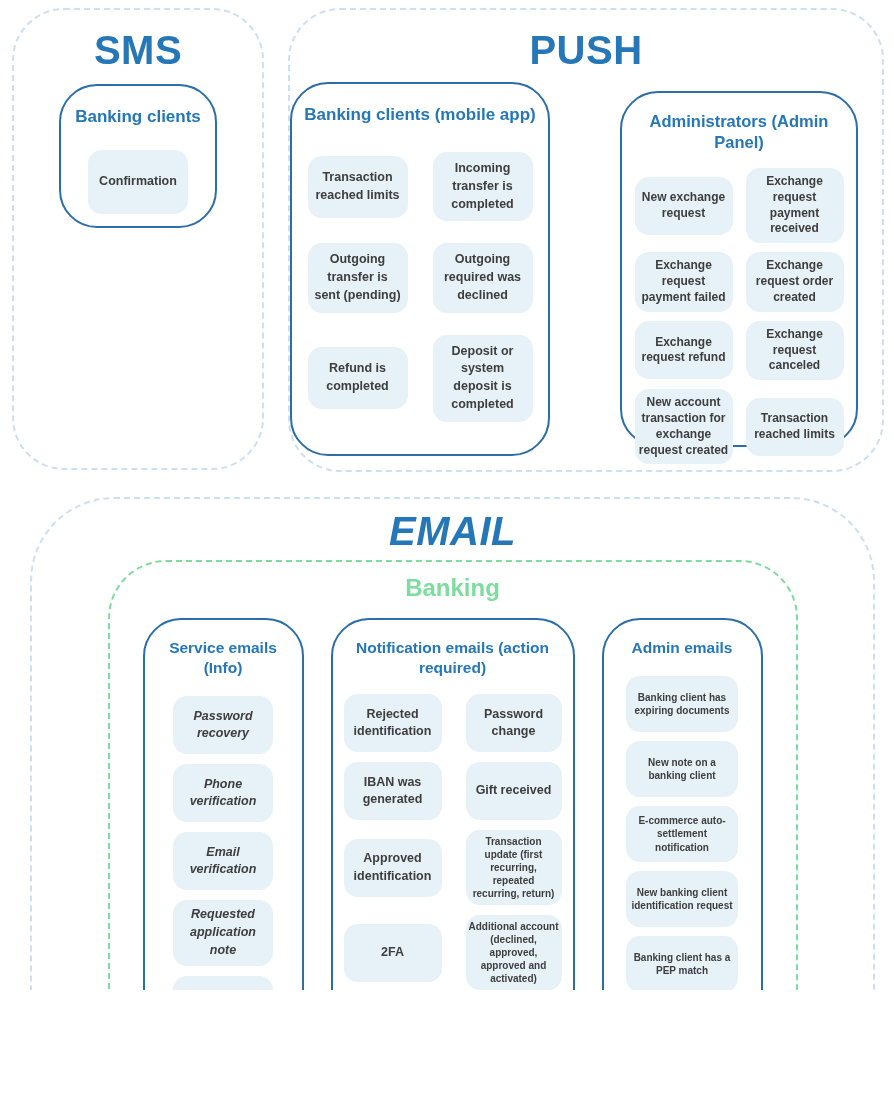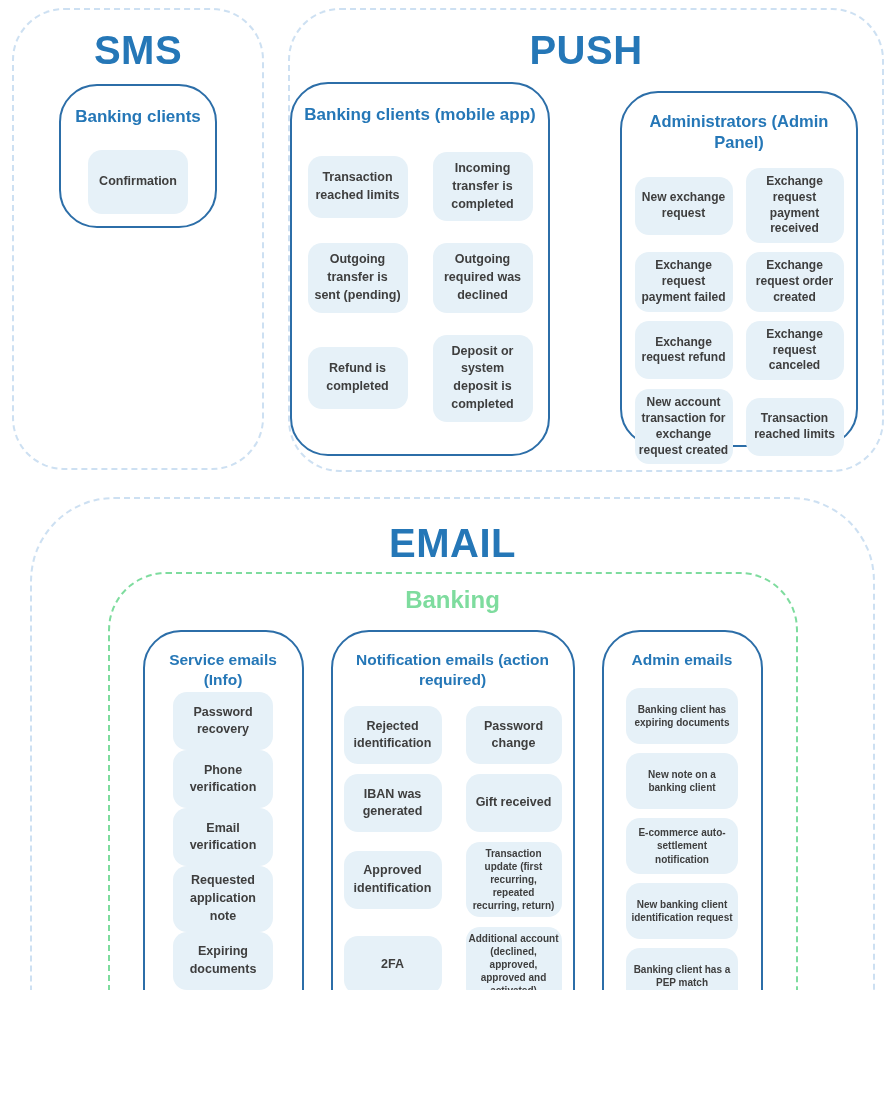--- a/index.html
+++ b/index.html
@@ -16,21 +16,21 @@
 
   .top-row{display:flex;gap:24px;padding:8px 0 0 12px;align-items:stretch;}
 
   .panel{border:2px dashed var(--dashed-blue);border-radius:52px;box-sizing:border-box;background:#fff;}
   .sms-panel{width:252px;height:462px;}
   .push-panel{width:596px;height:464px;}
   .email-panel{width:845px;height:611px;margin:25px 0 0 30px;border-radius:84px;}
 
   .section-title{color:var(--title-blue);font-weight:800;font-size:40px;line-height:1;
     text-align:center;margin:20px 0 0 0;letter-spacing:.5px;}
-  .email-panel .section-title{margin-top:24px;}
+  .email-panel .section-title{margin-top:12px;font-style:italic;}
 
   .group{border:2px solid var(--border-blue);border-radius:38px;background:#fff;box-sizing:border-box;}
   .group-title{color:var(--title-blue);font-weight:700;font-size:17px;line-height:1.3;
     text-align:center;margin:20px 10px 0;}
   .chips{display:grid;justify-content:center;align-items:center;}
   .chip{background:var(--chip-bg);border-radius:14px;color:var(--chip-text);
     font-weight:700;font-size:12.5px;line-height:1.42;display:flex;align-items:center;
     justify-content:center;text-align:center;padding:8px 6px;box-sizing:border-box;}
 
   
@@ -55,21 +55,21 @@
   
   .green-panel{border:2px dashed var(--green);border-radius:58px;box-sizing:border-box;
     width:690px;height:508px;margin:9px auto 0;}
   .green-title{color:var(--green);font-weight:700;font-size:24px;text-align:center;margin:12px 0 0;}
   .email-groups{display:flex;justify-content:center;gap:27px;margin-top:16px;align-items:flex-start;}
 
   [data-group-id="email-service"],[data-group-id="email-admin"]{width:161px;height:420px;}
   [data-group-id="email-service"] .group-title,
   [data-group-id="email-admin"] .group-title,
   [data-group-id="email-notification"] .group-title{font-size:15.5px;margin-top:18px;}
-  [data-group-id="email-service"] .chips{grid-template-columns:100px;margin-top:2px;}
+  [data-group-id="email-service"] .chips{grid-template-columns:100px;gap:10px;margin-top:18px;font-style:italic;}
   [data-group-id="email-service"] .chip{min-height:58px;padding:6px 5px;}
 
   [data-group-id="email-notification"]{width:244px;height:426px;}
   [data-group-id="email-notification"] .chips{grid-template-columns:98px 96px;gap:10px 24px;margin-top:16px;}
   [data-group-id="email-notification"] .chip{min-height:58px;padding:6px 5px;}
   [data-group-id="email-notification"] .chip.small{font-size:10px;line-height:1.3;padding:5px 3px;}
   [data-group-id="email-notification"] .chip.wide{grid-column:1 / -1;justify-self:center;width:100px;min-height:56px;}
 
   [data-group-id="email-admin"] .chips{grid-template-columns:112px;gap:9px;margin-top:18px;}
   [data-group-id="email-admin"] .chip{min-height:56px;font-size:10px;line-height:1.35;padding:6px 4px;}

